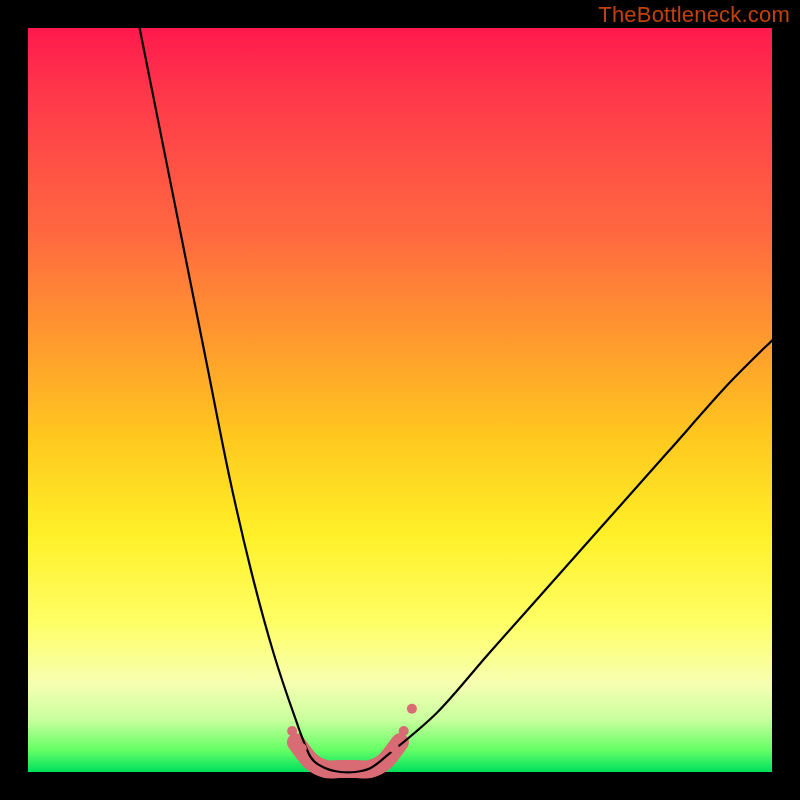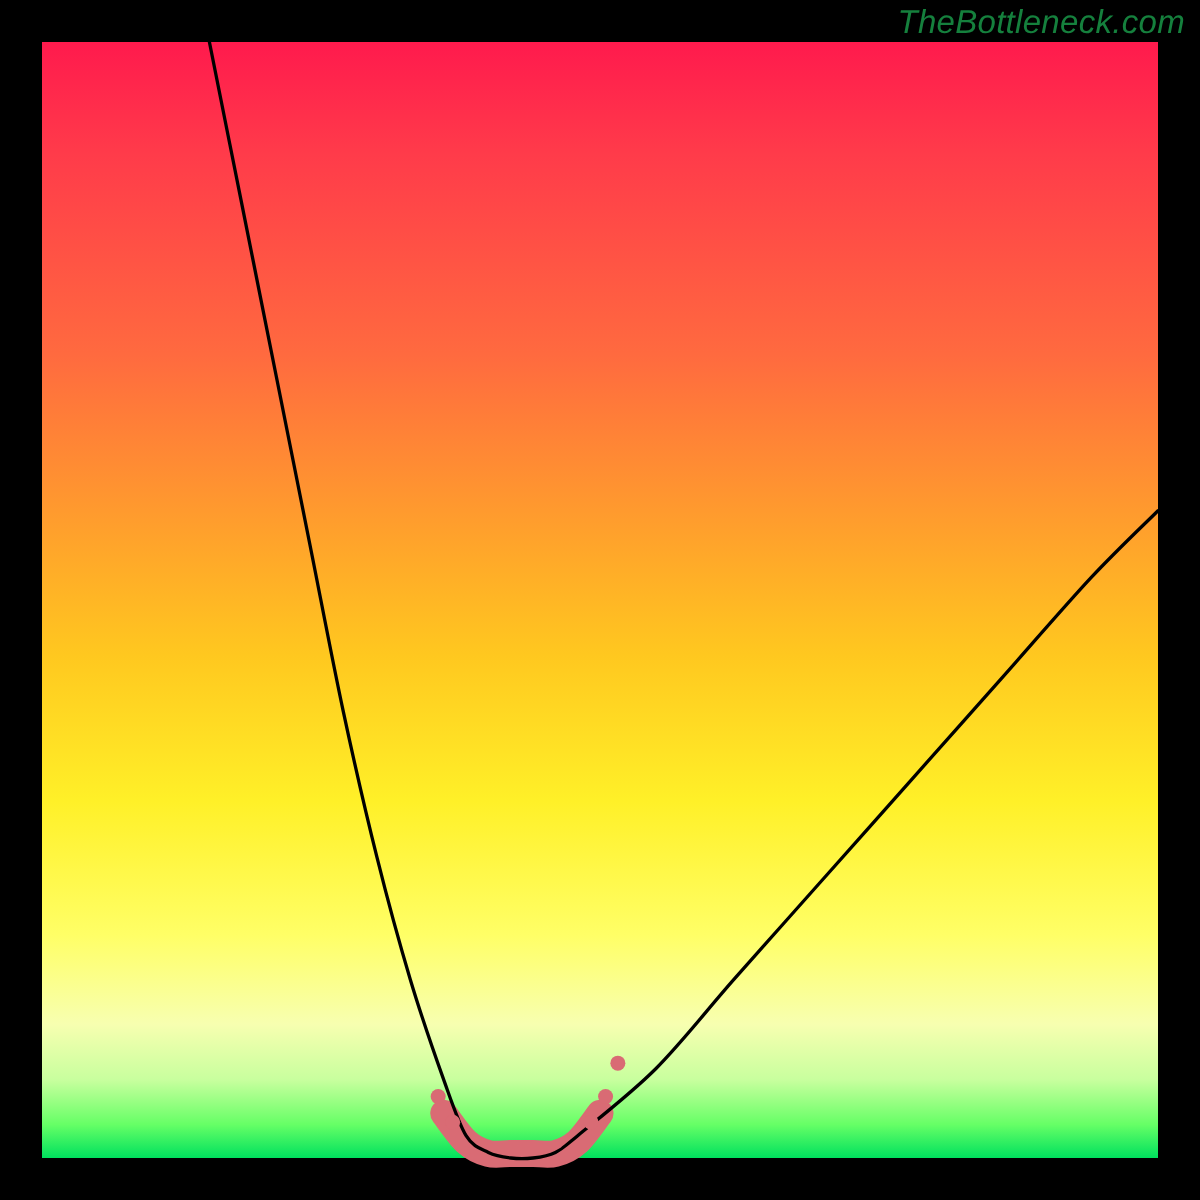--- a/index.html
+++ b/index.html
@@ -37,26 +37,25 @@
       #f7ffb0 88%,
       #c8ff9e 93%,
       #66ff66 97%,
       #00e05e 100%
     );
   }
   .watermark {
     position: absolute;
     top: 2px;
     right: 10px;
-    color: #15803d;
+    color: #c2410c;
     font-size: 22px;
     font-weight: 500;
     letter-spacing: 0.2px;
     user-select: none;
-    font-style: italic;
   }
   svg.curve {
     position: absolute;
     left: 0;
     top: 0;
     width: 744px;
     height: 744px;
     overflow: visible;
   }
 </style>

